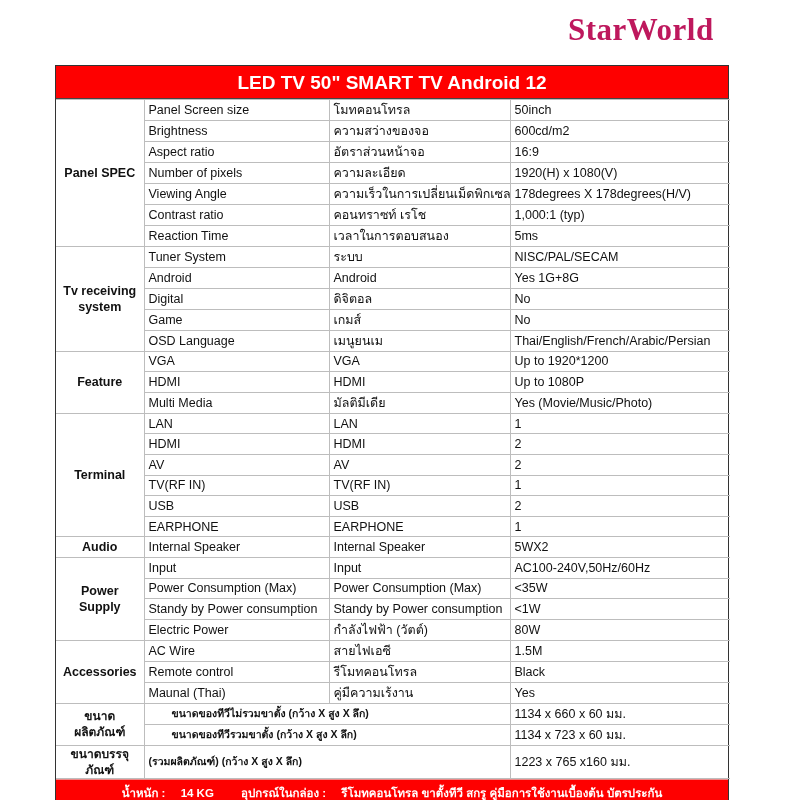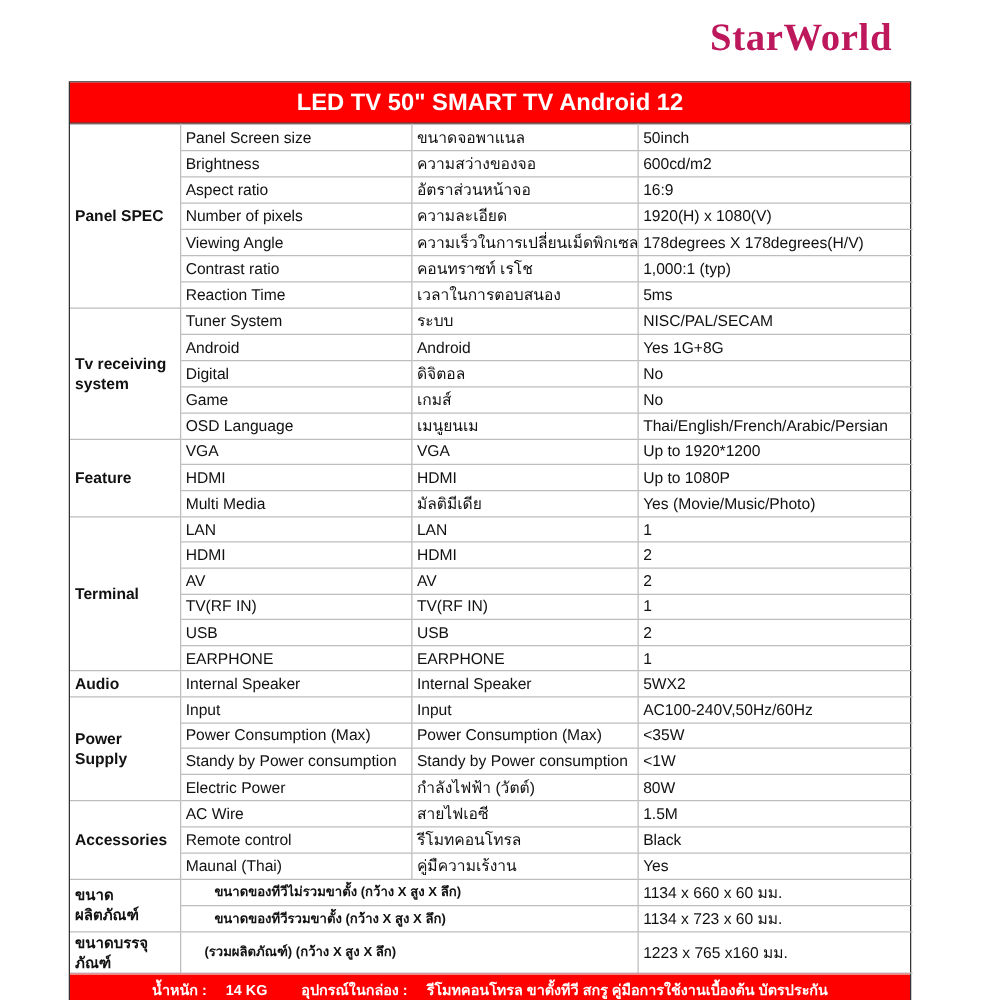--- a/index.html
+++ b/index.html
@@ -20,21 +20,21 @@
     height: 33px; background: #fe0000; color: #fff;
     font-weight: bold; font-size: 19px; text-align: center; line-height: 33px;
     border-bottom: 1.5px solid #444;
   }
   table { border-collapse: collapse; width: 100%; table-layout: fixed; }
   td {
     border: 1px solid #bdbdbd; height: 20.6px; font-size: 12.5px;
     padding: 0 4px; white-space: nowrap; overflow: hidden; vertical-align: middle;
   }
   td.cat {
-    font-weight: bold; font-size: 12.5px; white-space: normal; line-height: 16px;
+    font-weight: bold; text-align: center; font-size: 12.5px; white-space: normal; line-height: 16px;
     border-left: none;
   }
   td.last { border-right: none; }
   tr.section-start td { border-top: 1.5px solid #777; }
   td.thai-small { font-size: 10.5px; font-weight: bold; padding-left: 27px; }
   td.cat.thai { font-size: 12px; }
   .footer {
     height: 32px; background: #fe0000; color: #fff; font-size: 11.5px; font-weight: bold;
     text-align: center; line-height: 26px; border-top: 1.5px solid #e88;
   }
@@ -52,21 +52,21 @@
     <colgroup>
       <col style="width:88px">
         <col style="width:185px">
         <col style="width:181px">
         <col style="width:220px">
     </colgroup>
     <tbody id="spec-body">
         <tr>
           <td class="cat" rowspan="7">Panel SPEC</td>
           <td>Panel Screen size</td>
-          <td>ขนาดจอพาแนล</td>
+          <td>โมทคอนโทรล</td>
           <td class="last">50inch</td>
         </tr>
         <tr>
           <td>Brightness</td>
           <td>ความสว่างของจอ</td>
           <td class="last">600cd/m2</td>
         </tr>
         <tr>
           <td>Aspect ratio</td>
           <td>อัตราส่วนหน้าจอ</td>
@@ -212,21 +212,21 @@
           <td class="cat thai" rowspan="2">ขนาดผลิตภัณฑ์</td>
           <td colspan="2" class="thai-small">ขนาดของทีวีไม่รวมขาตั้ง (กว้าง X สูง X ลึก)</td>
           <td class="last">1134 x 660 x 60 มม.</td>
         </tr>
         <tr>
           <td colspan="2" class="thai-small">ขนาดของทีวีรวมขาตั้ง (กว้าง X สูง X ลึก)</td>
           <td class="last">1134 x 723 x 60 มม.</td>
         </tr>
         <tr class="section-start">
           <td class="cat thai">ขนาดบรรจุภัณฑ์</td>
-          <td colspan="2" class="thai-small" style="padding-left: 19px;">(รวมผลิตภัณฑ์)  (กว้าง X สูง X ลึก)</td>
+          <td colspan="2" class="thai-small" style="padding-left: 4px;">(รวมผลิตภัณฑ์)  (กว้าง X สูง X ลึก)</td>
           <td class="last">1223 x 765 x160  มม.</td>
         </tr>
       </tbody>
   </table>
 
   <div class="footer">
     <span>น้ำหนัก :</span>
     <span>14 KG</span>
     <span style="margin-left:18px">อุปกรณ์ในกล่อง  :</span>
     <span>รีโมทคอนโทรล ขาตั้งทีวี สกรู  คู่มือการใช้งานเบื้องต้น บัตรประกัน</span>

